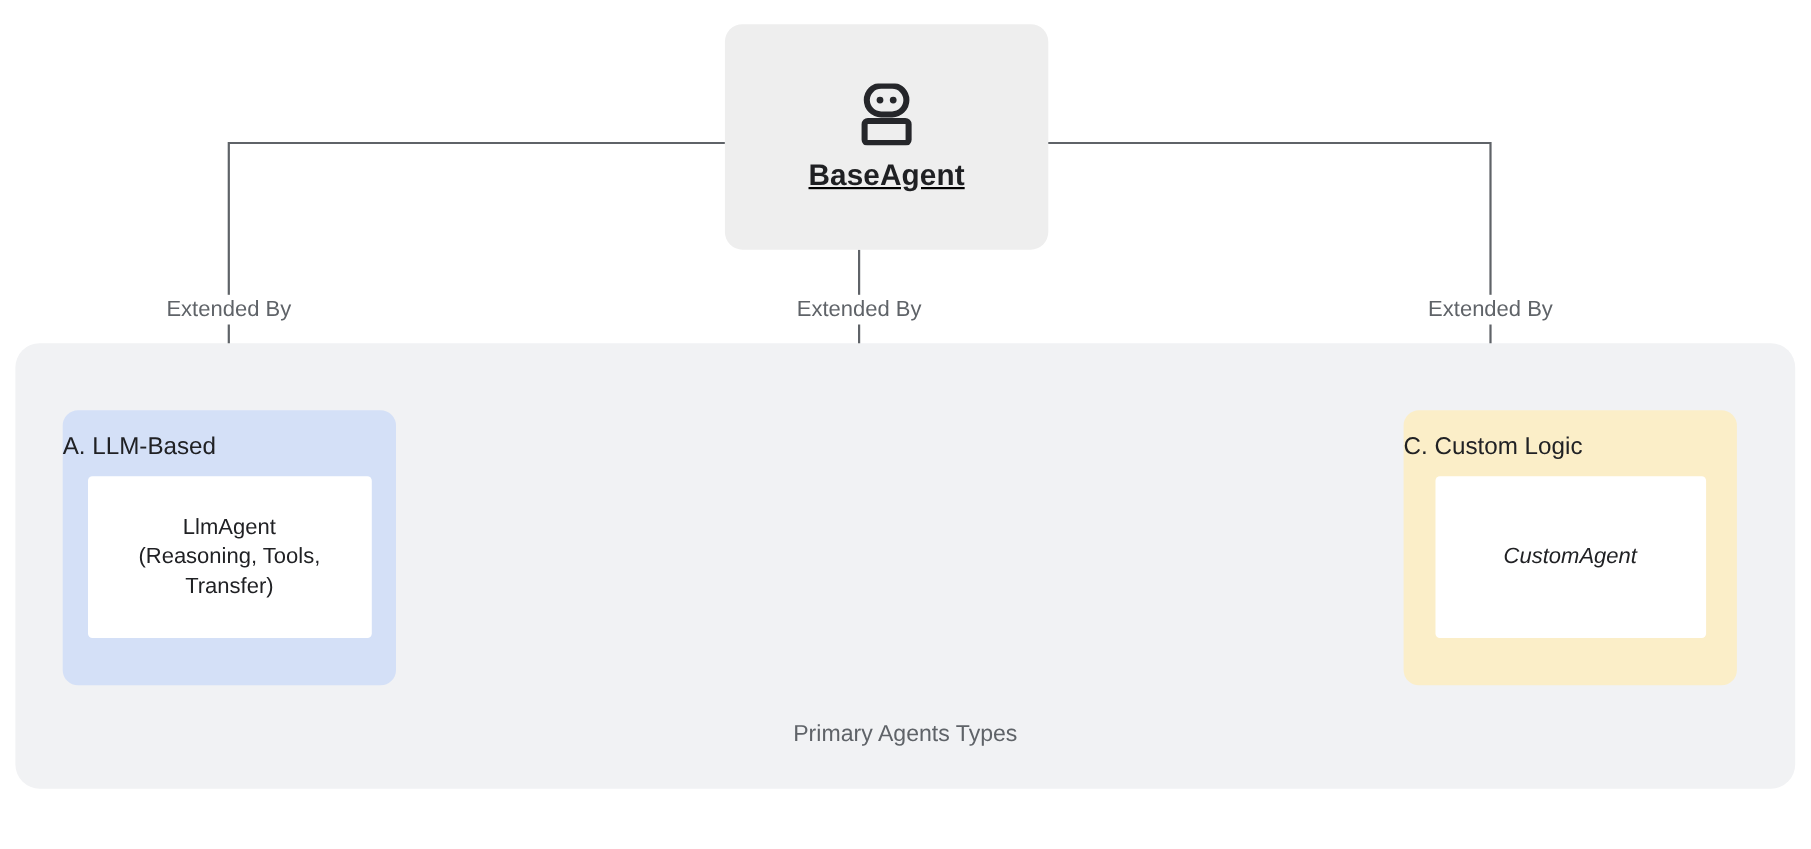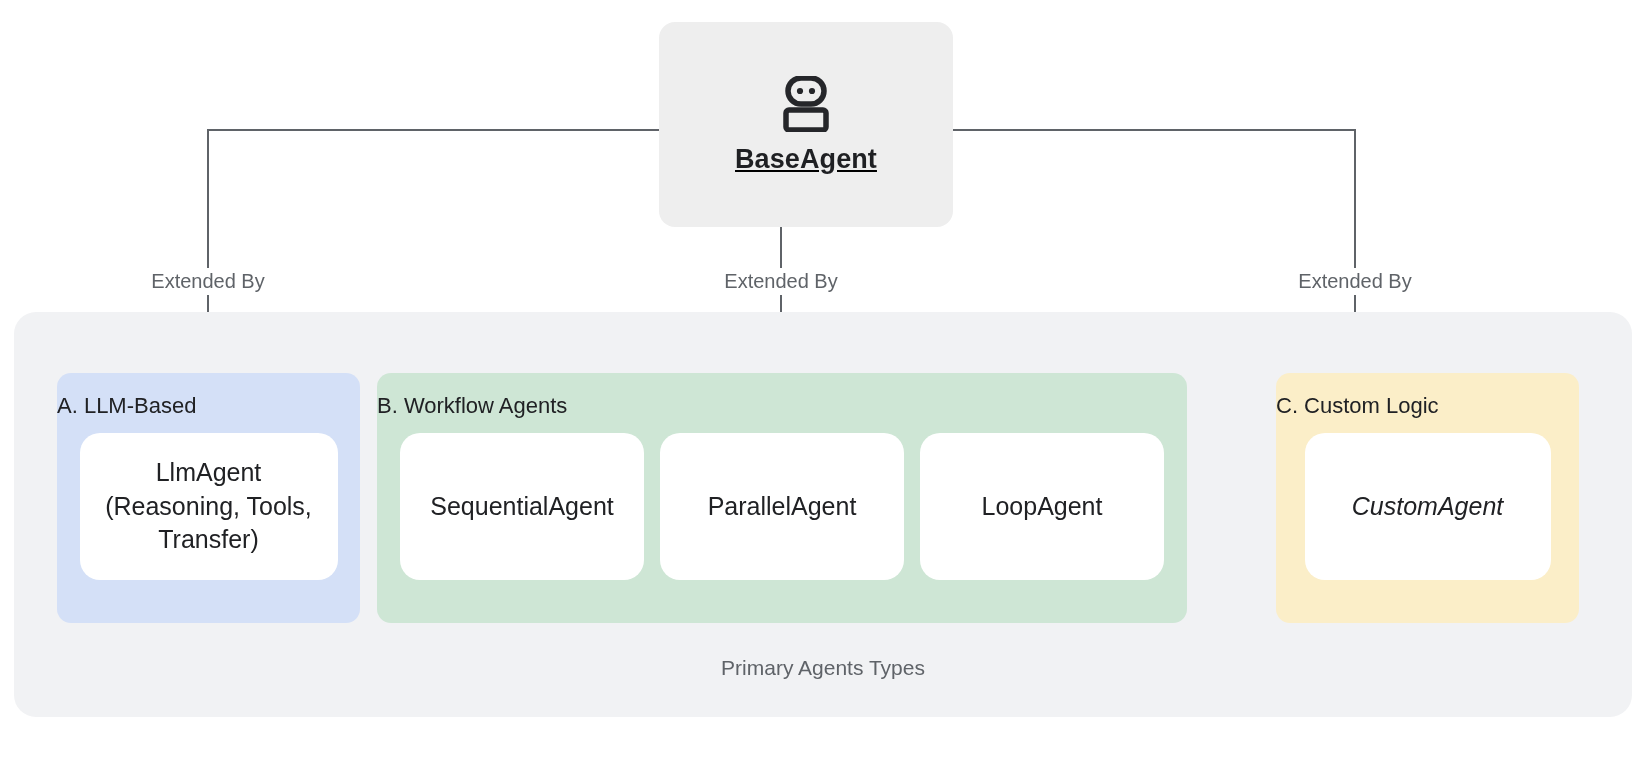--- a/index.html
+++ b/index.html
@@ -111,26 +111,26 @@
     display: flex;
     flex-direction: row;
     gap: 16px;
     padding: 0 22px 22px 22px;
     width: 100%;
     box-sizing: border-box;
     justify-content: center;
   }
   .leaf {
     background: #ffffff;
-    border-radius: 20px;
+    border-radius: 4px;
     display: flex;
     align-items: center;
     justify-content: center;
     text-align: center;
-    font-size: 25px;
+    font-size: 20px;
     color: #202124;
     line-height: 1.35;
     box-sizing: border-box;
     padding: 10px 12px;
   }
 
   
   #cat-a {
     left: 57px;
     top: 373px;
@@ -197,28 +197,20 @@
     <div class="group-caption">Primary Agents Types</div>
   </div>
 
   <div class="category" id="cat-a">
     <div class="category-title">A. LLM-Based</div>
     <div class="leaf-row">
       <div class="leaf">LlmAgent<br>(Reasoning, Tools,<br>Transfer)</div>
     </div>
   </div>
 
-  <div class="category" id="cat-b">
-    <div class="category-title">B. Workflow Agents</div>
-    <div class="leaf-row">
-      <div class="leaf">SequentialAgent</div>
-      <div class="leaf">ParallelAgent</div>
-      <div class="leaf">LoopAgent</div>
-    </div>
-  </div>
 
   <div class="category" id="cat-c">
     <div class="category-title">C. Custom Logic</div>
     <div class="leaf-row">
       <div class="leaf">CustomAgent</div>
     </div>
   </div>
 
 </div>
 

